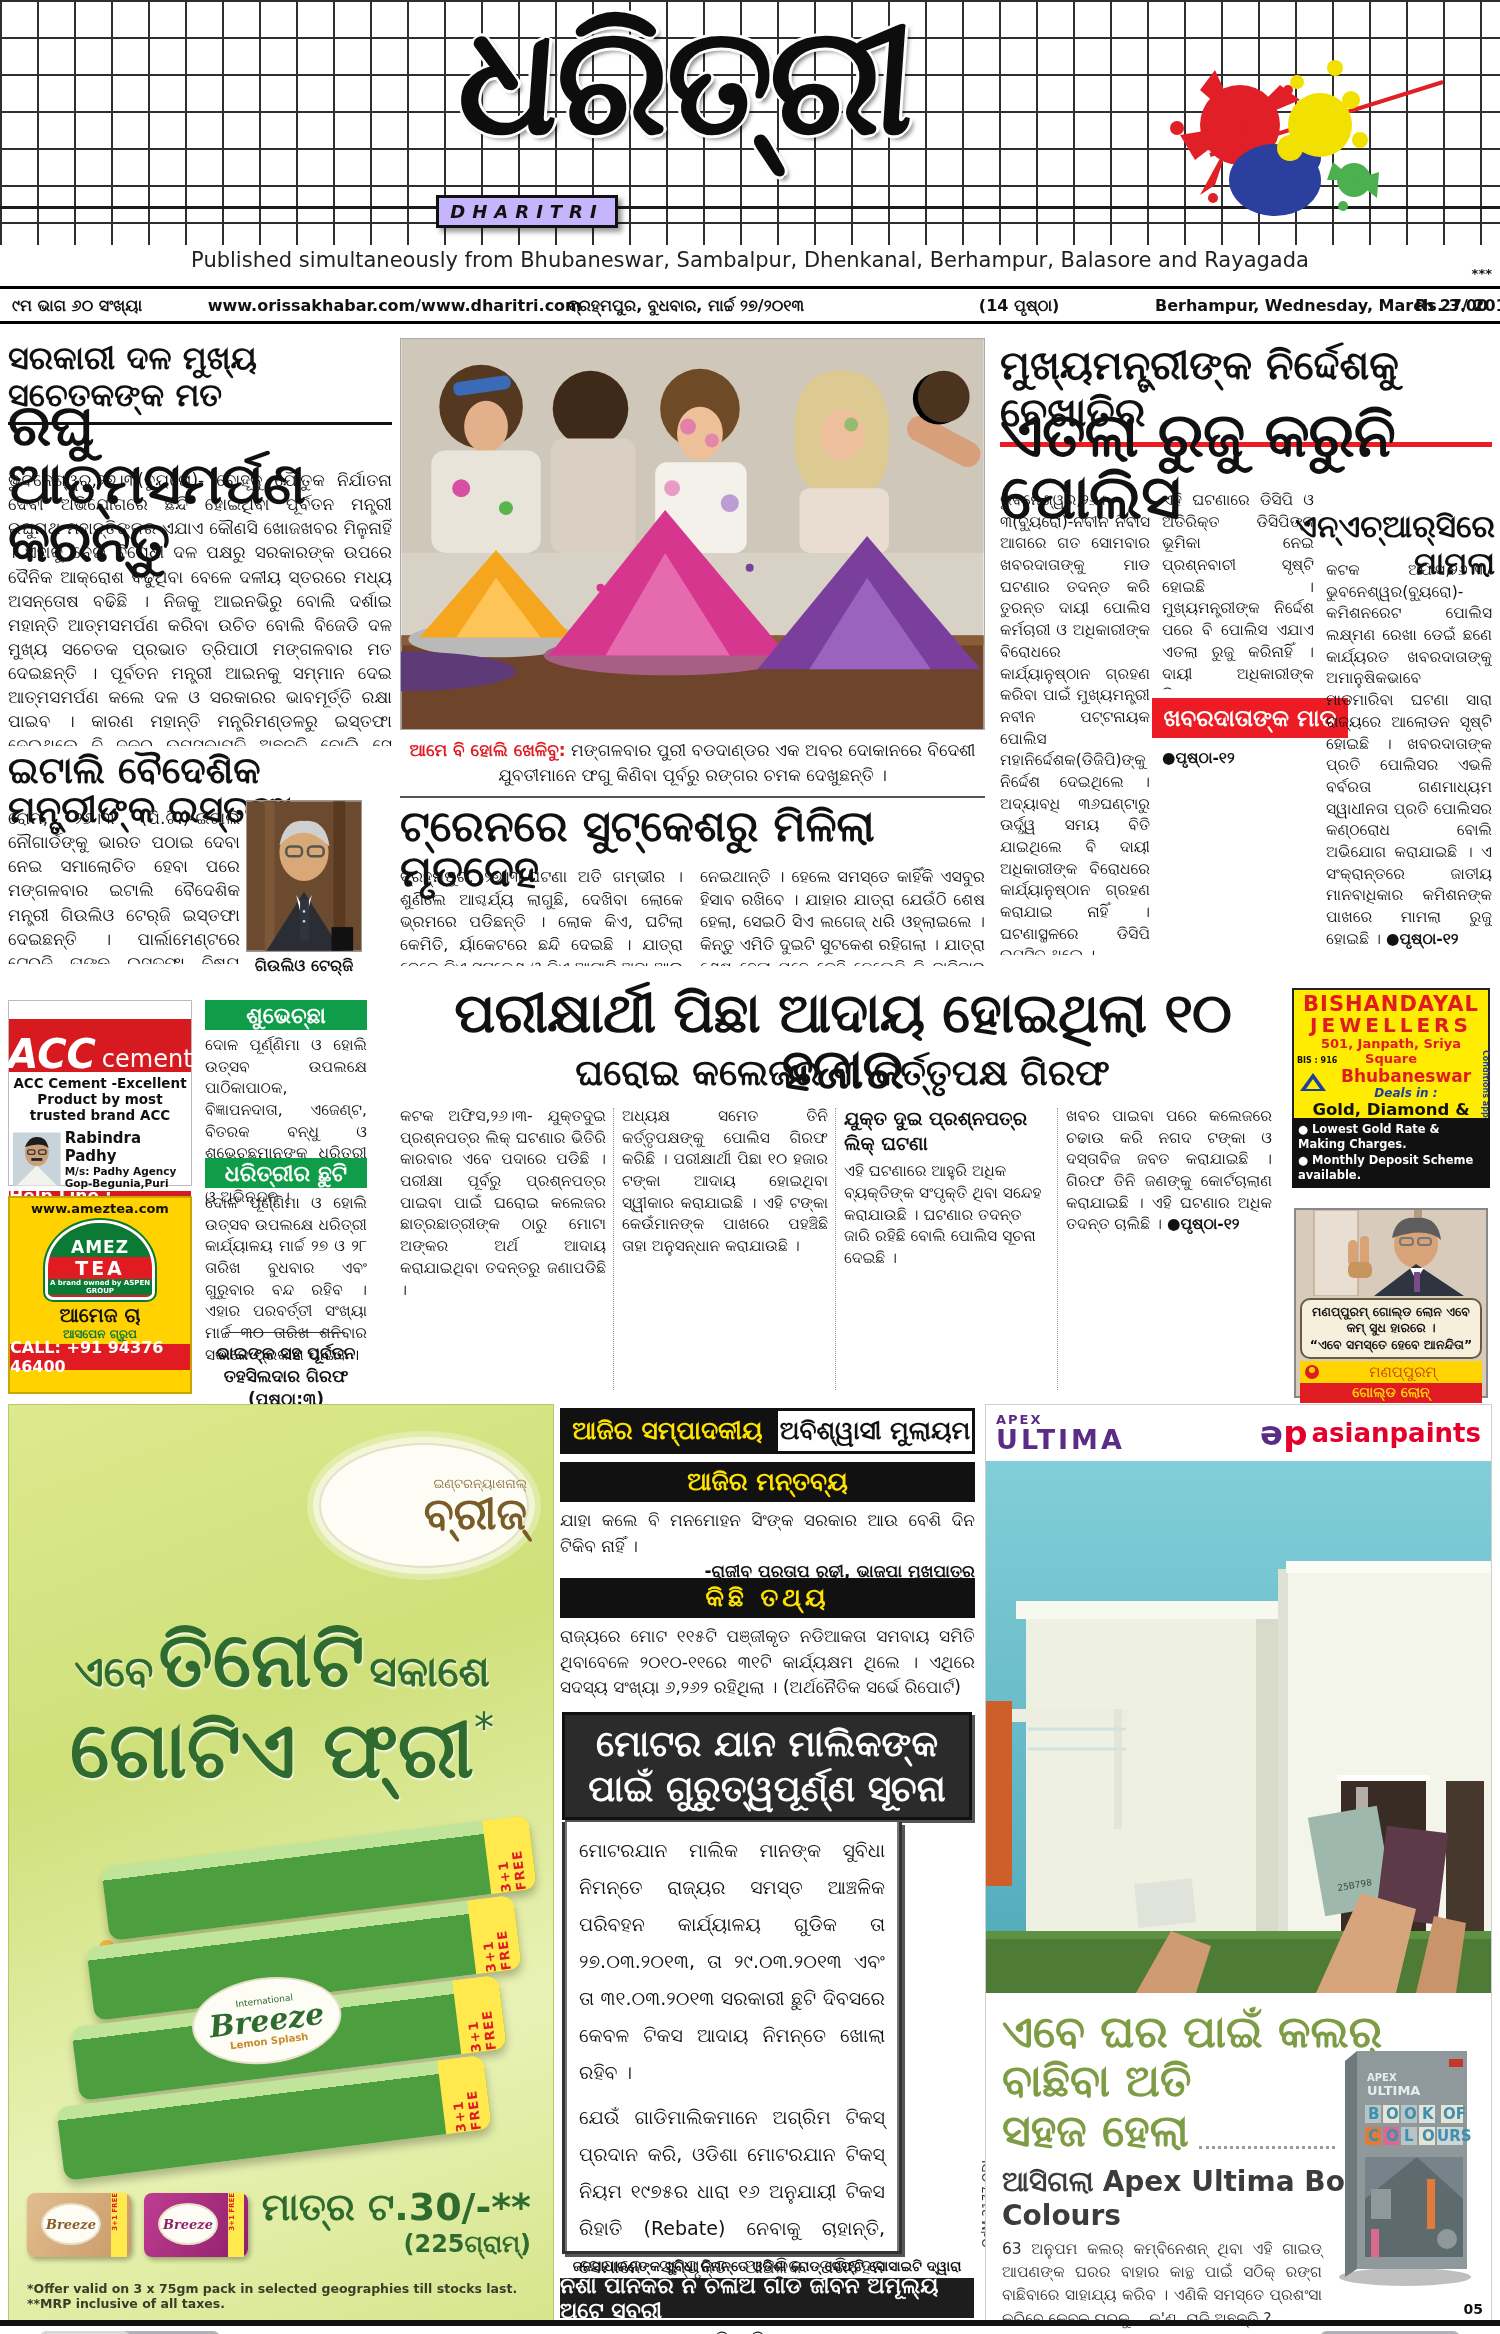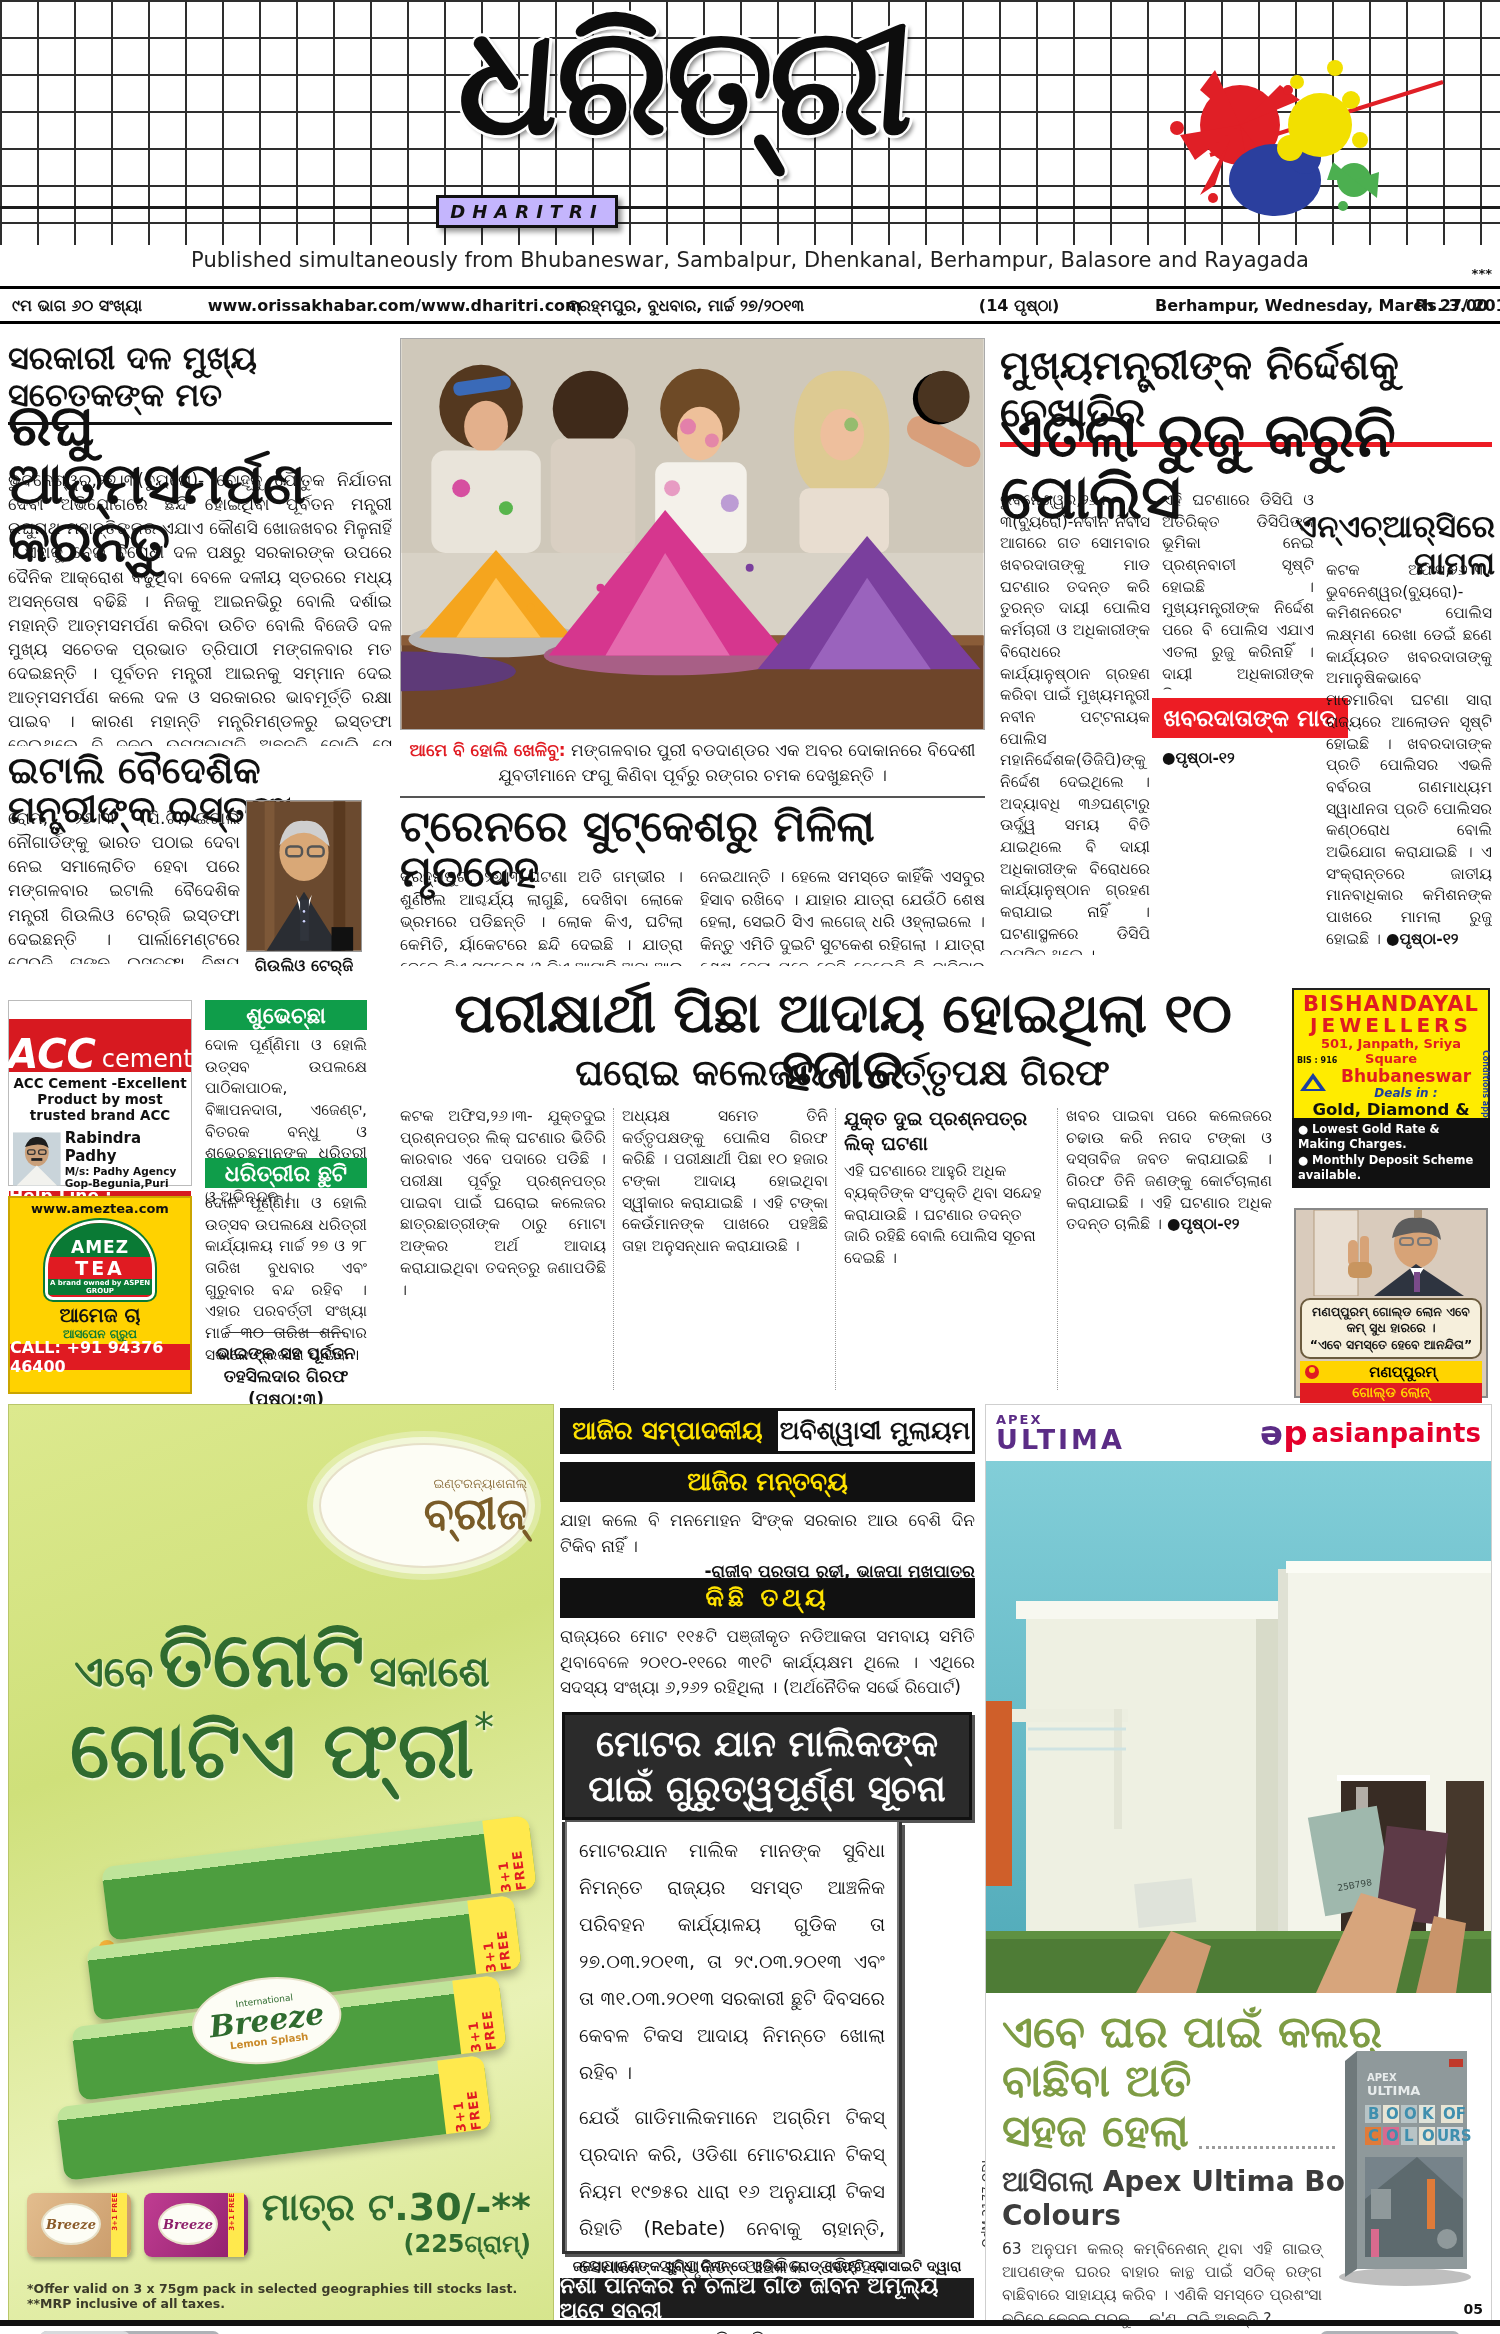--- a/index.html
+++ b/index.html
@@ -50,21 +50,21 @@
   .amez-call{background:#e01b22;color:#fff;font-weight:800;font-size:16px;display:flex;align-items:center;justify-content:center;}
   .green-hd{background:#0f9d4a;color:#fff;font-weight:bold;font-size:22px;display:flex;align-items:center;justify-content:center;}
 
   
   .bish{background:#ffec00;border:2px solid #222;color:#e01b22;font-weight:800;}
   .bish .blk{color:#111;}
   .bish-foot{background:#111;color:#fff;font-size:11.5px;font-weight:bold;line-height:1.35;padding:4px 6px;}
   .mana{border:2px solid #888;background:#d9cbbc;}
   .mana-bubble{background:#f6efdc;border:2px solid #6b5b3e;border-radius:10px;
      font-size:12.5px;font-weight:bold;text-align:center;line-height:1.3;padding:4px 3px;}
-  .mana-y{background:#ffd400;color:#000000;font-weight:700;display:flex;align-items:center;justify-content:center;}
+  .mana-y{background:#ffd400;color:#c2410c;font-weight:400;display:flex;align-items:center;justify-content:center;}
   .mana-r{background:#e01b22;color:#ffd400;font-weight:800;display:flex;align-items:center;justify-content:center;}
 
   
   .blk-bar{background:#111;color:#ffe200;font-weight:bold;display:flex;align-items:center;justify-content:center;}
   .wht-bar{background:#fff;border:3px solid #111;color:#111;font-weight:bold;display:flex;align-items:center;justify-content:center;}
   .notice-title{background:#2b2b2b;color:#fff;font-weight:bold;text-align:center;line-height:1.25;
      border:3px solid #111;box-shadow:3px 3px 0 #555;}
   .notice-body{border:3px solid #333;border-top:none;background:#fff;box-shadow:3px 3px 0 #555;}
   .notice-inner{border-left:2px solid #777;border-right:2px solid #777;height:100%;box-sizing:border-box;}
   .safety{background:#1d1d1d;color:#fff;font-weight:bold;display:flex;align-items:center;justify-content:center;font-size:22px;}

